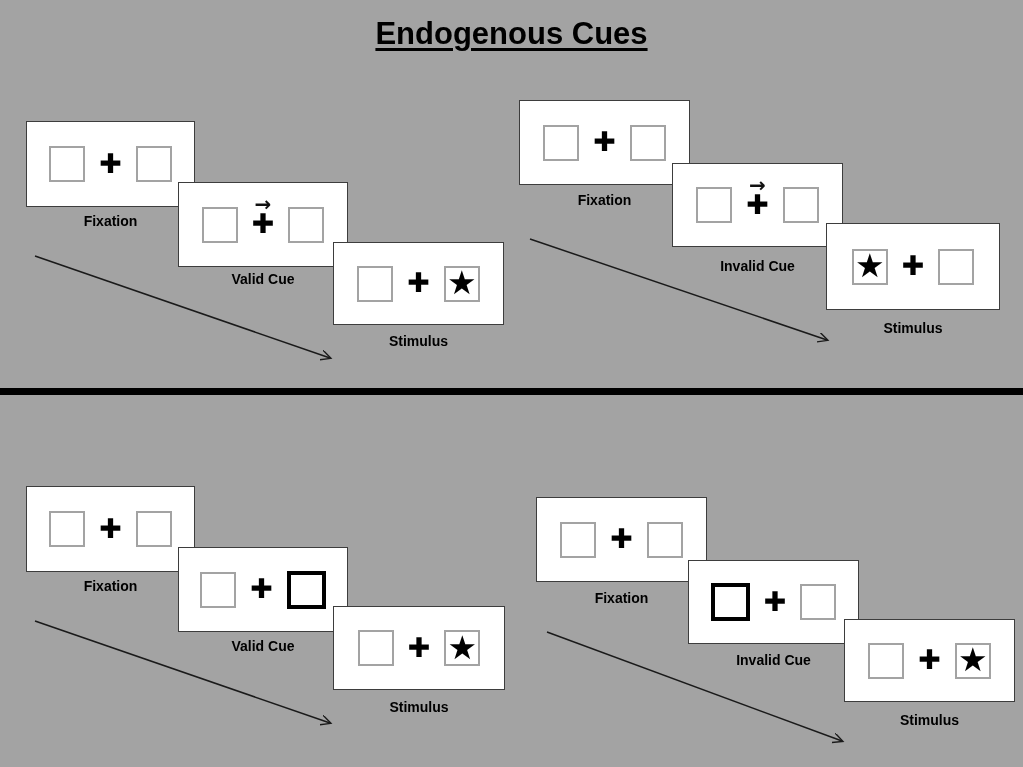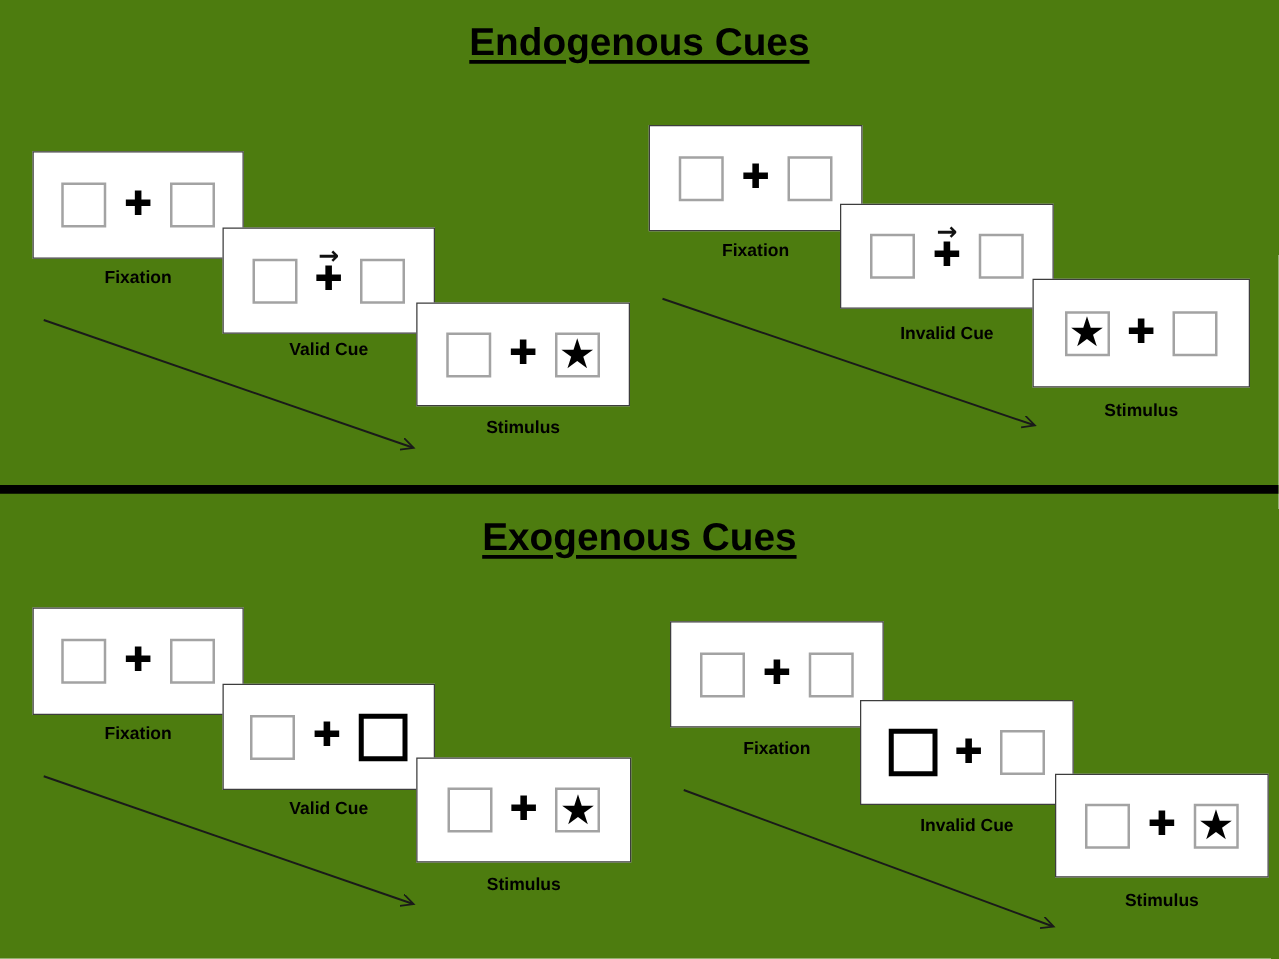--- a/index.html
+++ b/index.html
@@ -1,17 +1,17 @@
 <!DOCTYPE html>
 <html><head>
 <meta charset="utf-8">
 <style>
   html,body{margin:0;padding:0;background:#ffffff;}
   #stage{
-    position:relative;width:1023px;height:767px;background:#4d7c0f;overflow:hidden;
+    position:relative;width:1023px;height:767px;background:#a3a3a3;overflow:hidden;
     font-family:"Liberation Sans",sans-serif;color:#000;
   }
   .title{
     position:absolute;left:0;width:1023px;text-align:center;
     font-size:31px;font-weight:bold;
     text-decoration:underline;text-decoration-thickness:3px;text-underline-offset:4px;
   }
   .divider{position:absolute;left:0;top:388px;width:1023px;height:7px;background:#000;}
   .panel{
     position:absolute;background:#fff;border:1.5px solid #3d3d3d;
@@ -52,21 +52,20 @@
       </marker>
     </defs>
     <line x1="35" y1="256" x2="330" y2="358" stroke="#1a1a1a" stroke-width="1.5" marker-end="url(#ah)"></line>
     <line x1="530" y1="239" x2="827" y2="340" stroke="#1a1a1a" stroke-width="1.5" marker-end="url(#ah)"></line>
     <line x1="35" y1="621" x2="330" y2="723" stroke="#1a1a1a" stroke-width="1.5" marker-end="url(#ah)"></line>
     <line x1="547" y1="632" x2="842" y2="741" stroke="#1a1a1a" stroke-width="1.5" marker-end="url(#ah)"></line>
   </svg>
 
   <div class="title" style="top:16px">Endogenous Cues</div>
   <div class="divider"></div>
-  <div class="title" style="top:412px">Exogenous Cues</div>
 
   <div class="panel" style="left:26px;top:121px;width:169px;height:86px;z-index:1">
     <div class="sq"></div>
     <div class="mid">
       <span class="plus">✚</span>
     </div>
     <div class="sq"></div>
   </div>
   <div class="plabel" style="left:26px;top:214px;width:169px">Fixation</div>
 

